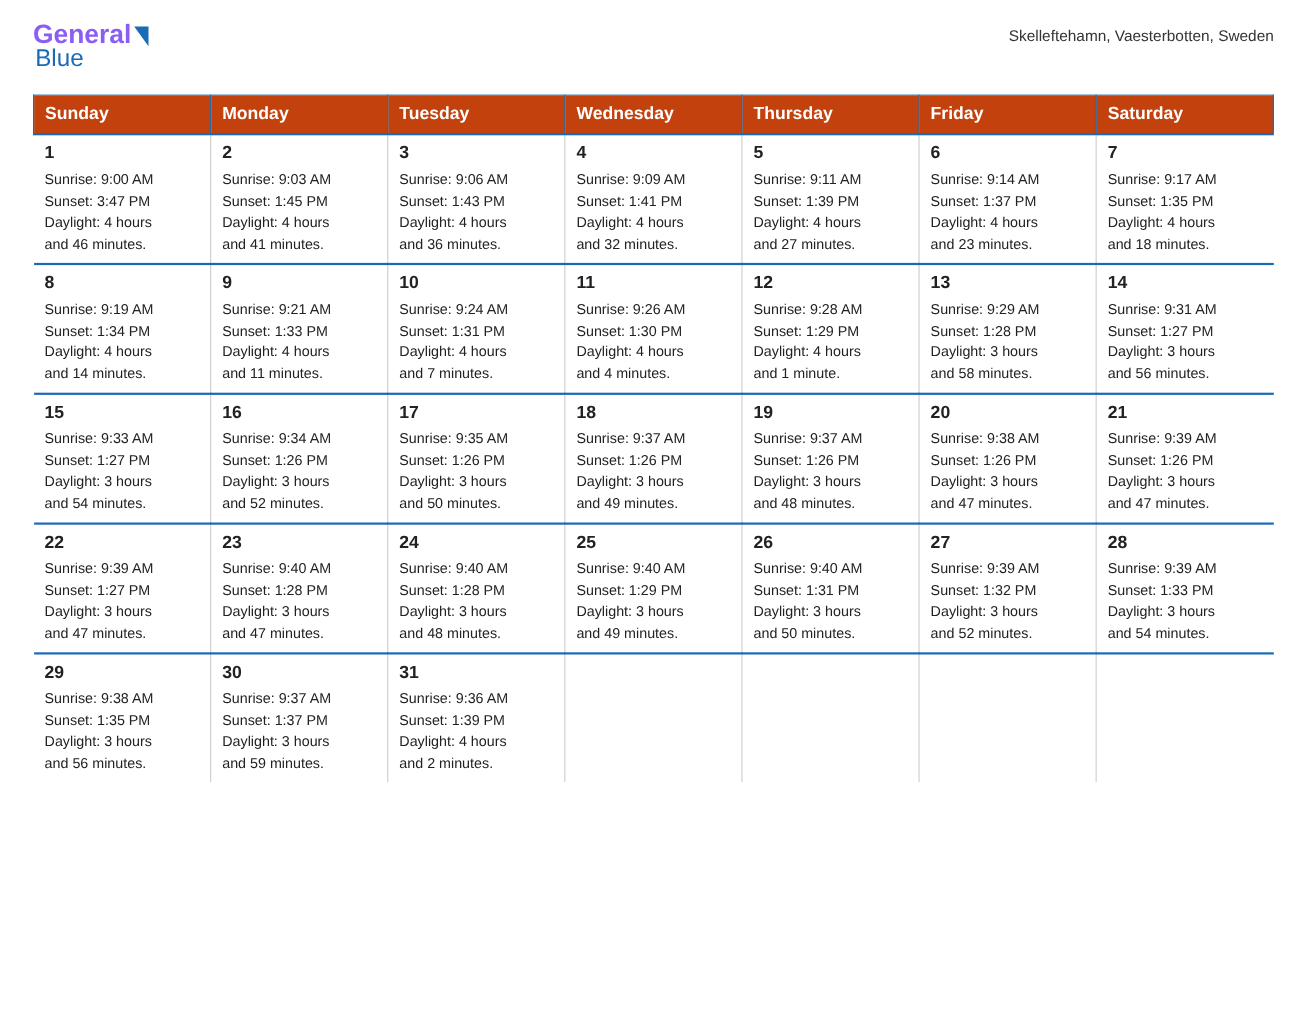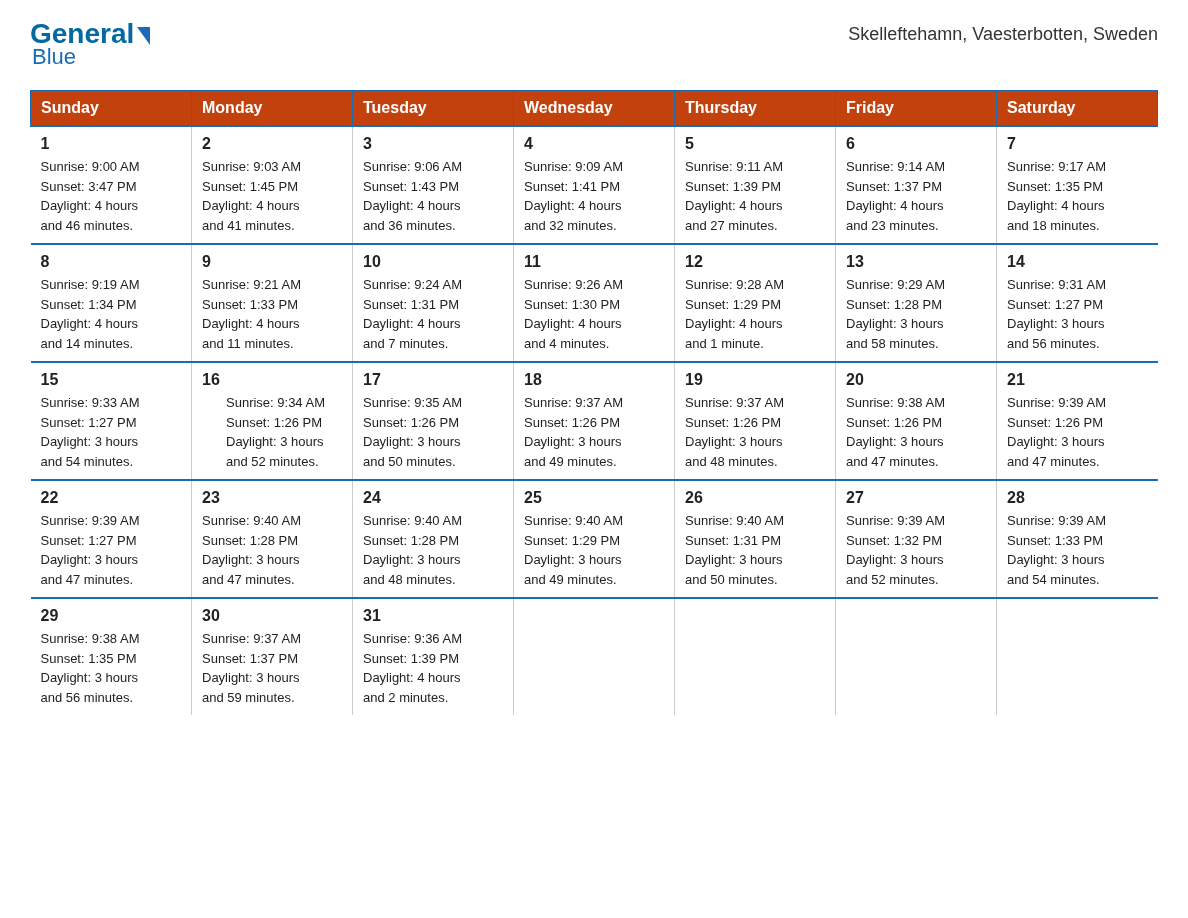--- a/index.html
+++ b/index.html
@@ -15,43 +15,43 @@
       justify-content: space-between;
       align-items: flex-start;
       margin-bottom: 20px;
     }
     .logo {
       display: flex;
       flex-direction: column;
       align-items: flex-start;
     }
     .logo-text {
-      font-size: 28px;
+      font-size: 24px;
       font-weight: bold;
-      color: #0369a1;
+      color: #8b5cf6;
       line-height: 1;
     }
     .logo-bottom {
       color: #1a6bb5;
       font-size: 22px;
       font-weight: normal;
       margin-top: -4px;
       padding-left: 2px;
     }
     .title-block {
       text-align: right;
     }
     .month-title {
       font-size: 52px;
       font-weight: bold;
       color: #111;
       line-height: 1.1;
     }
     .subtitle {
-      font-size: 18px;
+      font-size: 14px;
       color: #333;
       margin-top: 4px;
     }
     table {
       width: 100%;
       border-collapse: collapse;
     }
     thead th {
       background-color: #c2410c;
       color: #fff;
@@ -221,21 +221,21 @@
       <tr>
         <td>
           <span class="day-num">15</span>
           <div class="day-info" style="white-space: pre-line;">Sunrise: 9:33 AM
 Sunset: 1:27 PM
 Daylight: 3 hours
 and 54 minutes.</div>
         </td>
         <td>
           <span class="day-num">16</span>
-          <div class="day-info" style="white-space: pre-line; margin-left: 24px;">Sunrise: 9:34 AM
+          <div class="day-info" style="white-space: pre-line;">Sunrise: 9:34 AM
 Sunset: 1:26 PM
 Daylight: 3 hours
 and 52 minutes.</div>
         </td>
         <td>
           <span class="day-num">17</span>
           <div class="day-info" style="white-space: pre-line;">Sunrise: 9:35 AM
 Sunset: 1:26 PM
 Daylight: 3 hours
 and 50 minutes.</div>

